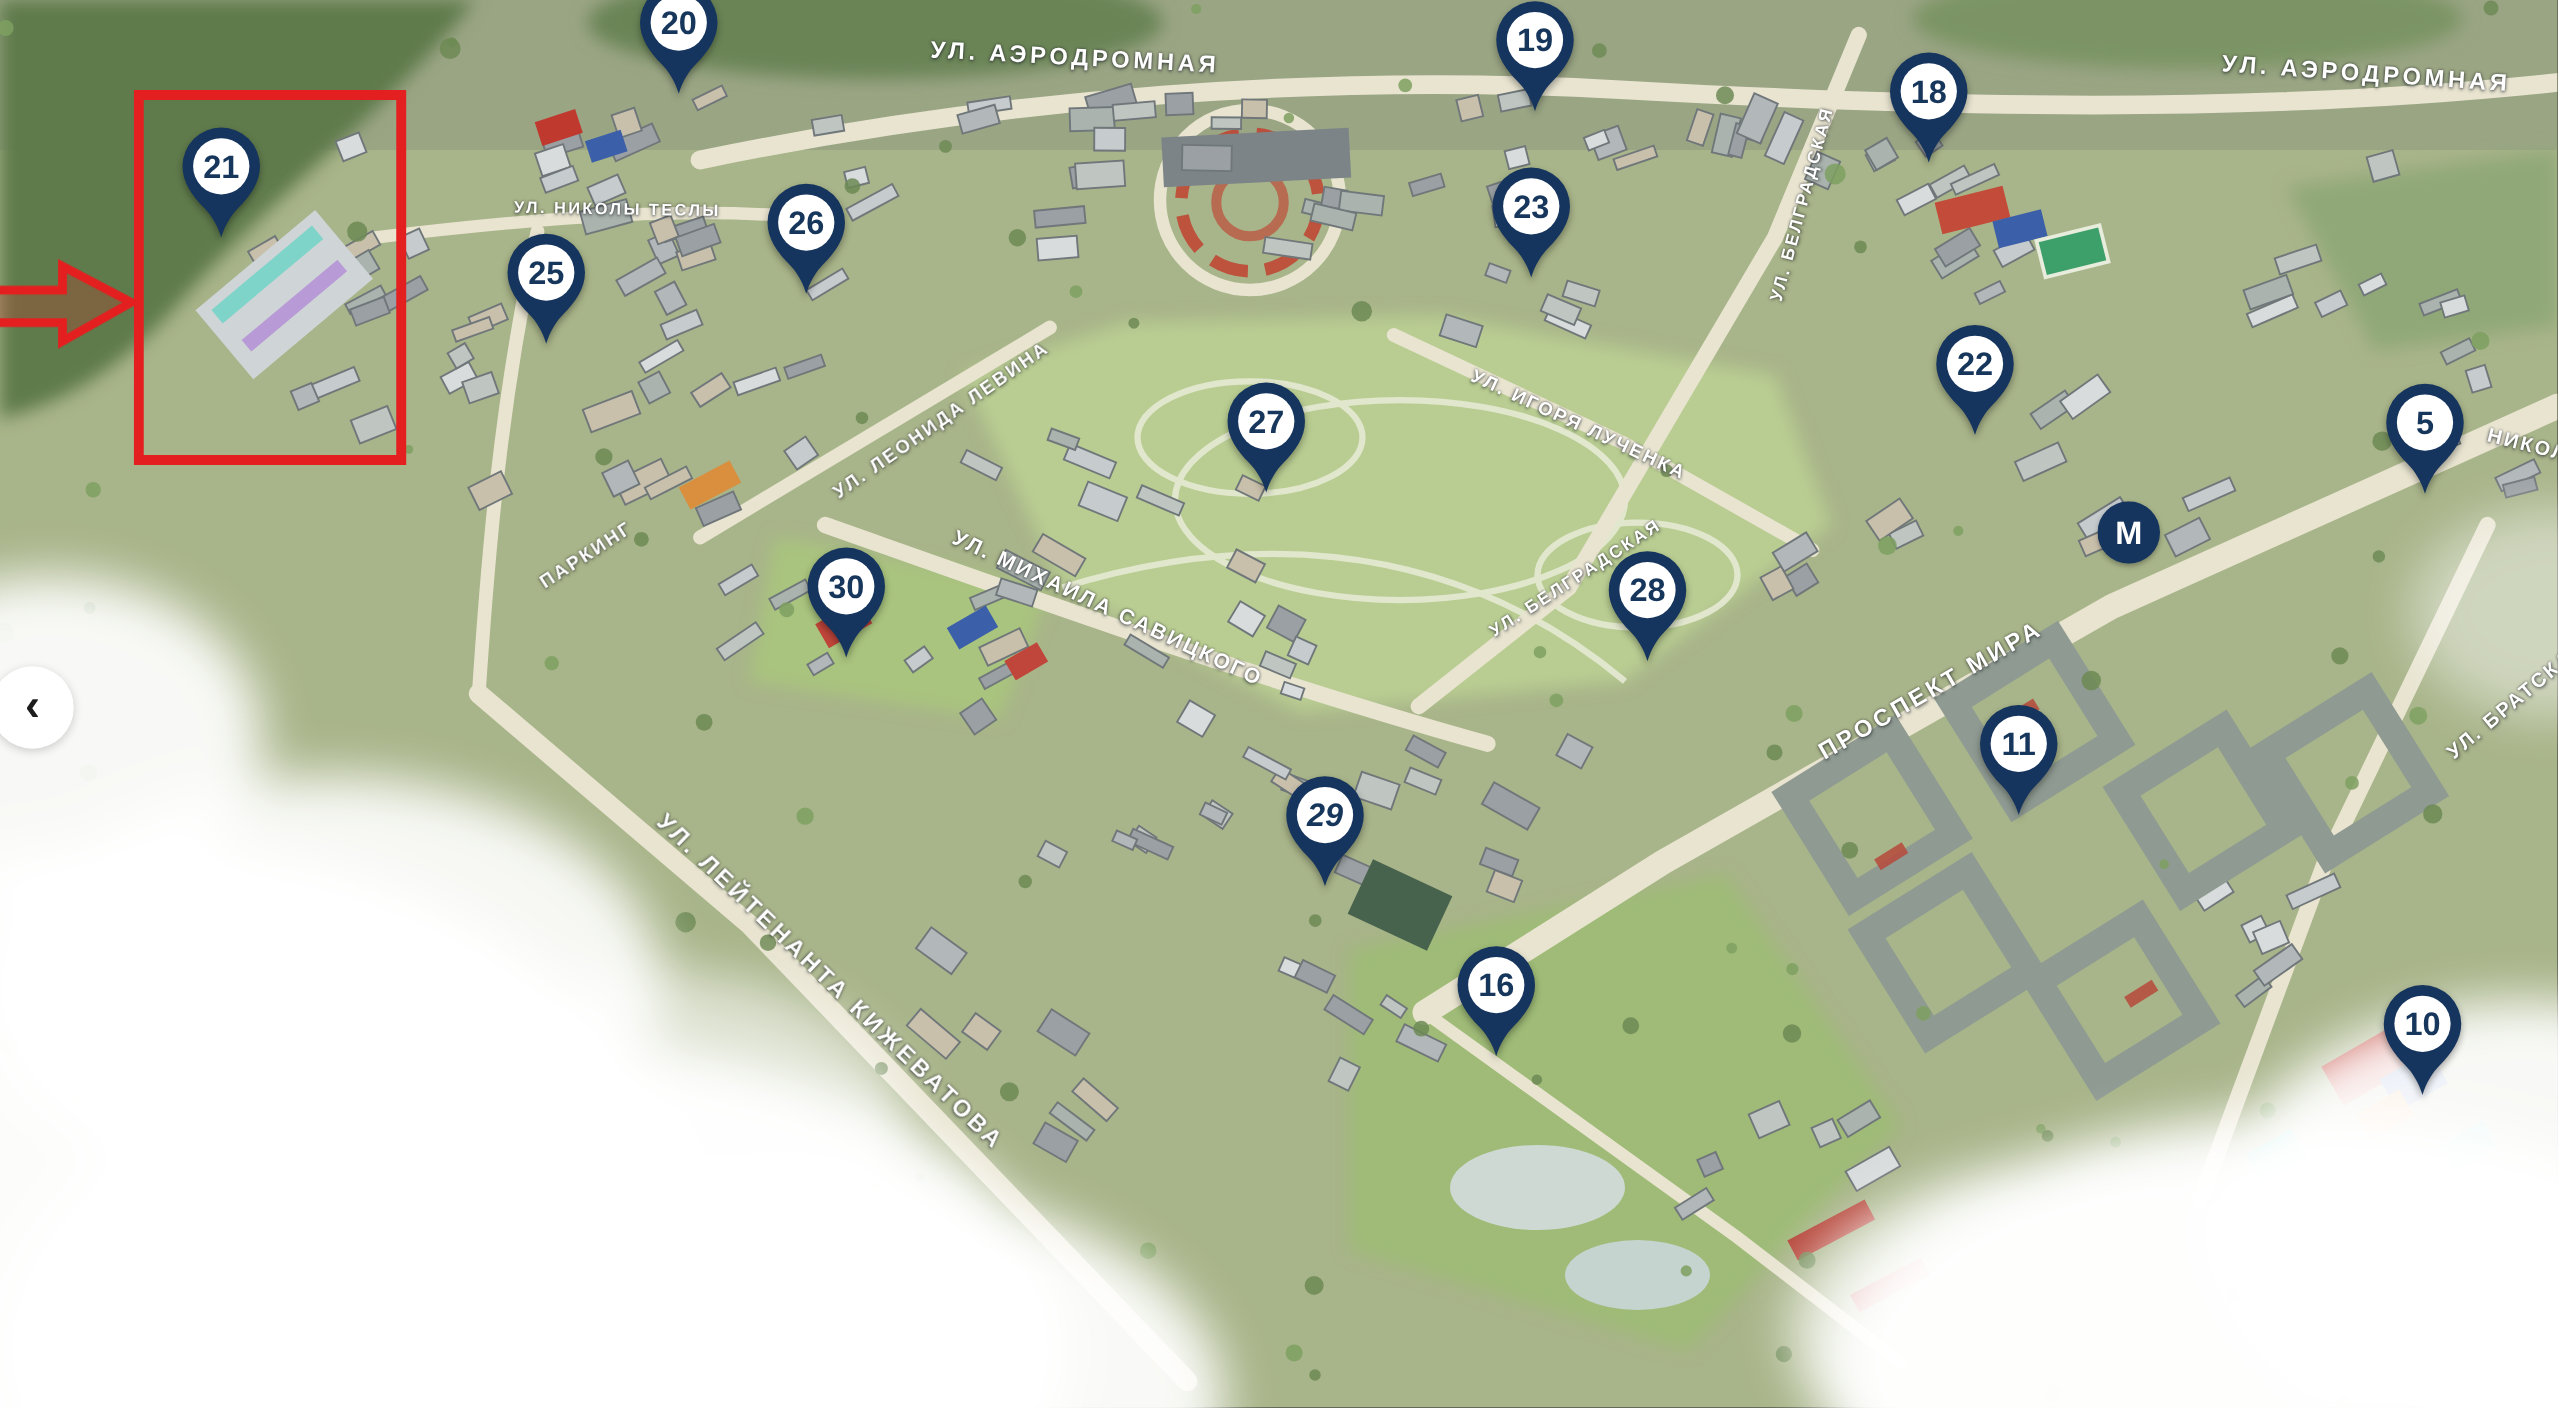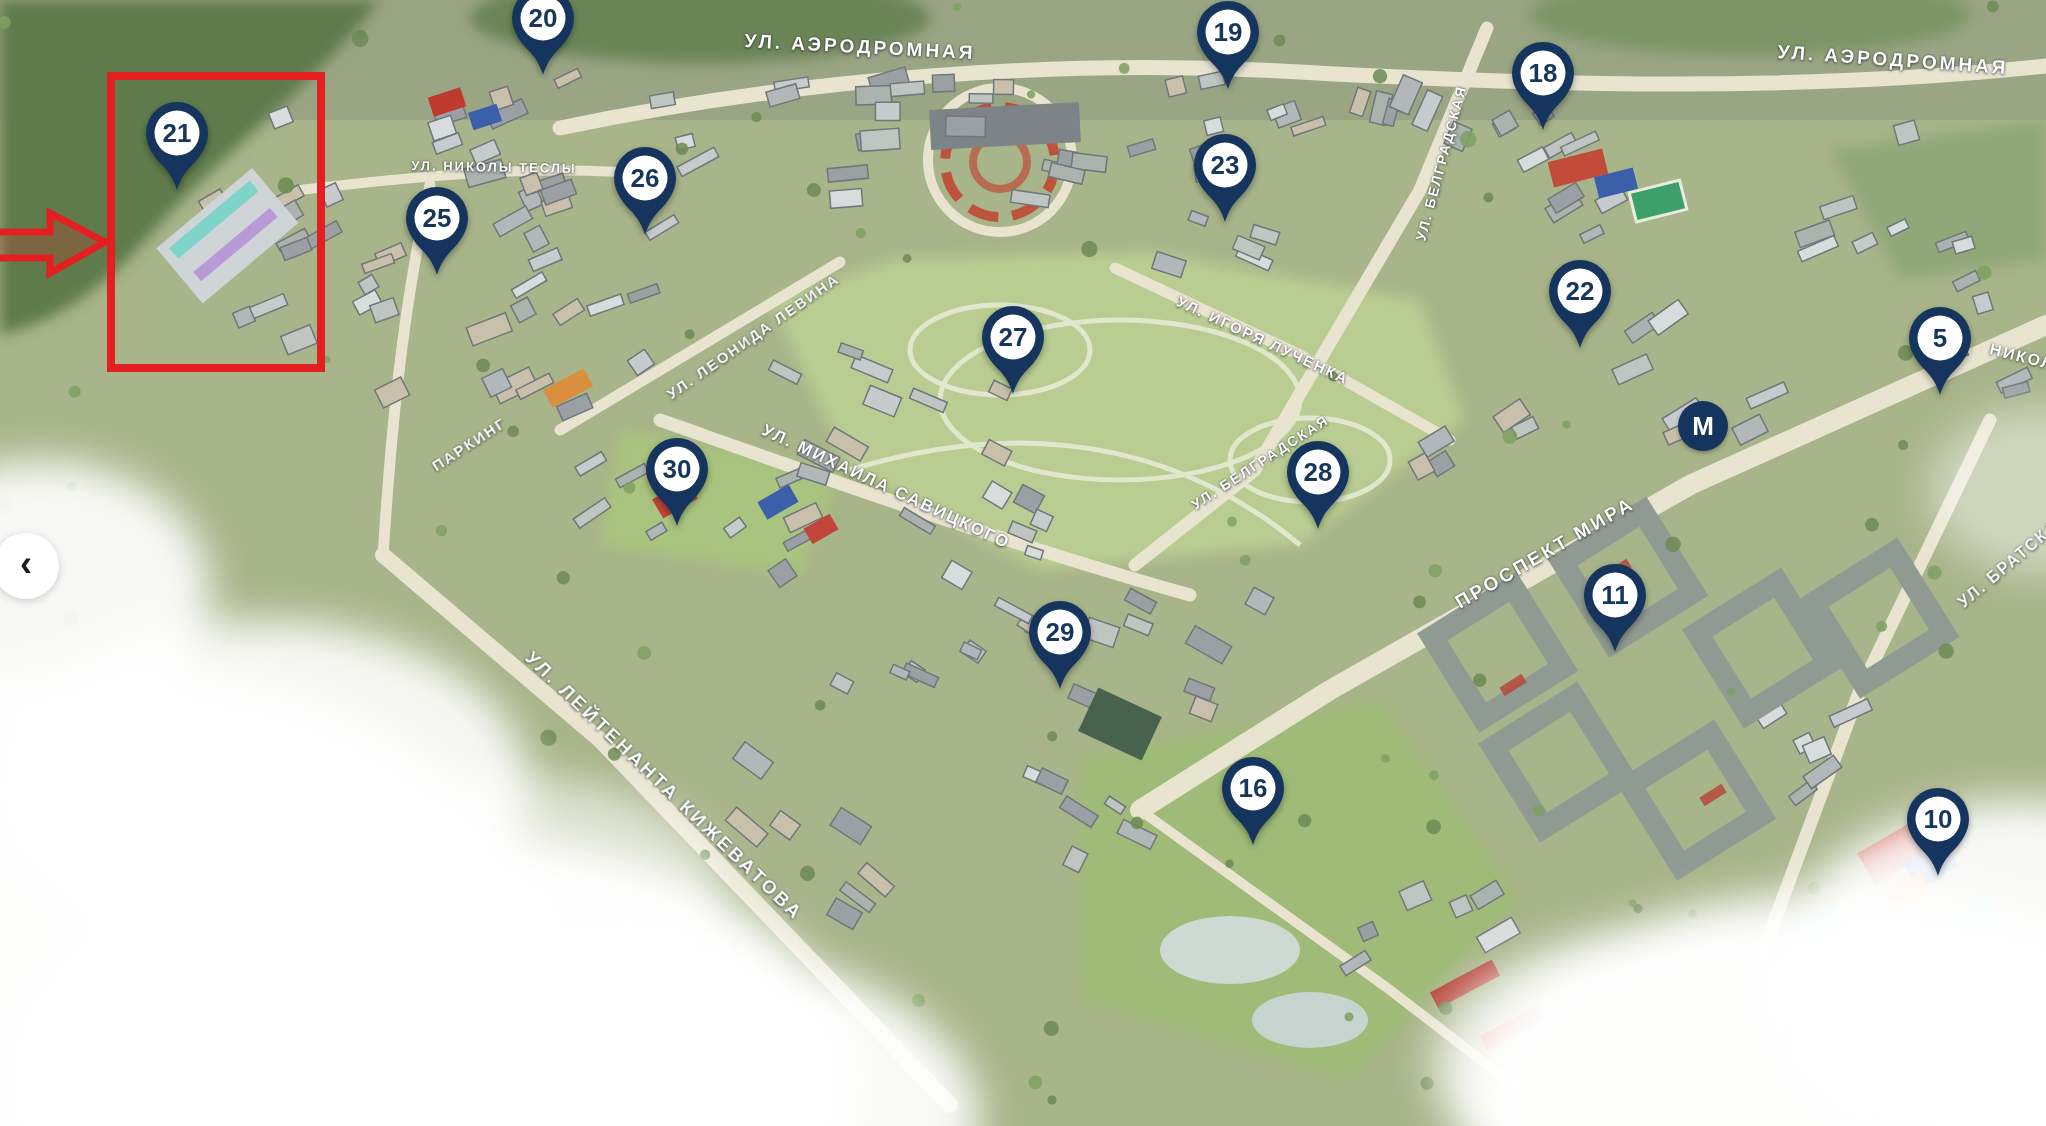--- a/index.html
+++ b/index.html
@@ -534,35 +534,35 @@
        <text x="33" y="42" text-anchor="middle" font-family="Liberation Sans,sans-serif" font-size="26" font-weight="bold" fill="#17365c">28</text>
      </svg>
       </div>
       <div class="pin" style="left: 1582px; top: 562px;">
         <svg width="66" height="92" viewBox="0 0 66 92">
        <path d="M33 2 A31 31 0 0 1 64 33 C64 46 56 57 47 66 C41 72 36 80 33 90 C30 80 25 72 19 66 C10 57 2 46 2 33 A31 31 0 0 1 33 2 Z" fill="#16355e"></path>
        <circle cx="33" cy="33" r="22.5" fill="#ffffff"></circle>
        <text x="33" y="42" text-anchor="middle" font-family="Liberation Sans,sans-serif" font-size="26" font-weight="bold" fill="#17365c">11</text>
      </svg>
       </div>
-      <div class="pin" style="left: 1027px; top: 599px;">
+      <div class="pin" style="left: 1027px; top: 619px; font-style: italic;">
         <svg width="66" height="92" viewBox="0 0 66 92">
        <path d="M33 2 A31 31 0 0 1 64 33 C64 46 56 57 47 66 C41 72 36 80 33 90 C30 80 25 72 19 66 C10 57 2 46 2 33 A31 31 0 0 1 33 2 Z" fill="#16355e"></path>
        <circle cx="33" cy="33" r="22.5" fill="#ffffff"></circle>
        <text x="33" y="42" text-anchor="middle" font-family="Liberation Sans,sans-serif" font-size="26" font-weight="bold" fill="#17365c">29</text>
      </svg>
       </div>
       <div class="pin" style="left: 1905px; top: 786px;">
         <svg width="66" height="92" viewBox="0 0 66 92">
        <path d="M33 2 A31 31 0 0 1 64 33 C64 46 56 57 47 66 C41 72 36 80 33 90 C30 80 25 72 19 66 C10 57 2 46 2 33 A31 31 0 0 1 33 2 Z" fill="#16355e"></path>
        <circle cx="33" cy="33" r="22.5" fill="#ffffff"></circle>
        <text x="33" y="42" text-anchor="middle" font-family="Liberation Sans,sans-serif" font-size="26" font-weight="bold" fill="#17365c">10</text>
      </svg>
       </div>
-      <div class="pin" style="left: 1220px; top: 755px;">
+      <div class="pin" style="left: 1164px; top: 755px;">
         <svg width="66" height="92" viewBox="0 0 66 92">
        <path d="M33 2 A31 31 0 0 1 64 33 C64 46 56 57 47 66 C41 72 36 80 33 90 C30 80 25 72 19 66 C10 57 2 46 2 33 A31 31 0 0 1 33 2 Z" fill="#16355e"></path>
        <circle cx="33" cy="33" r="22.5" fill="#ffffff"></circle>
        <text x="33" y="42" text-anchor="middle" font-family="Liberation Sans,sans-serif" font-size="26" font-weight="bold" fill="#17365c">16</text>
      </svg>
       </div>
       <div class="metro" style="left: 1678px; top: 401px;"><svg width="50" height="50" viewBox="0 0 50 50">
      <circle cx="25" cy="25" r="25" fill="#16355e"></circle>
      <text x="25" y="34" text-anchor="middle" font-family="Liberation Sans,sans-serif" font-size="26" font-weight="bold" fill="#ffffff">М</text>
    </svg></div>

